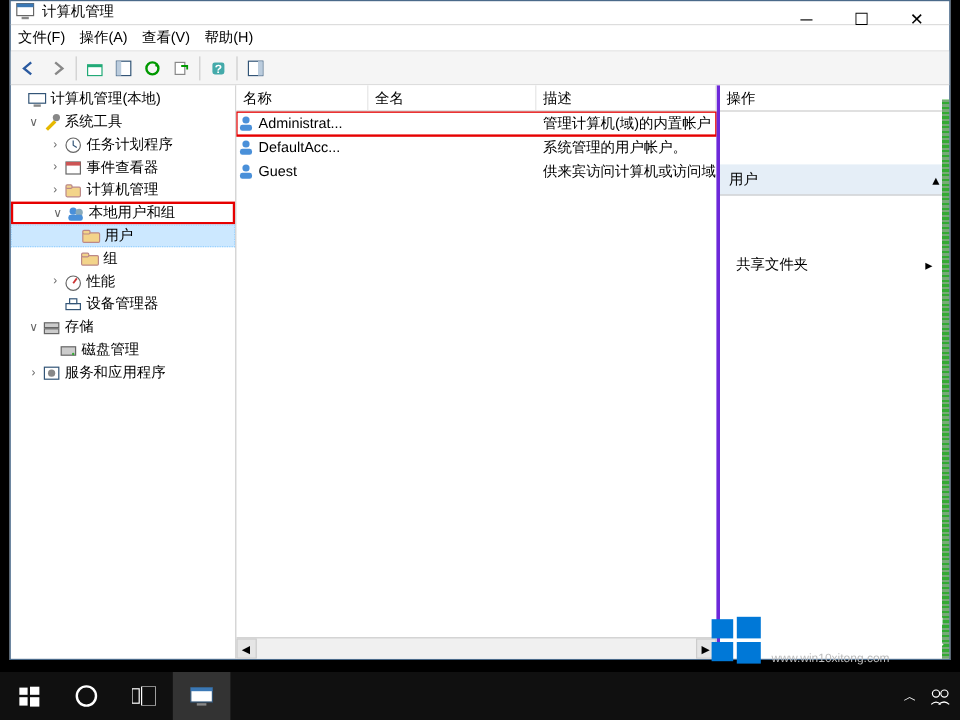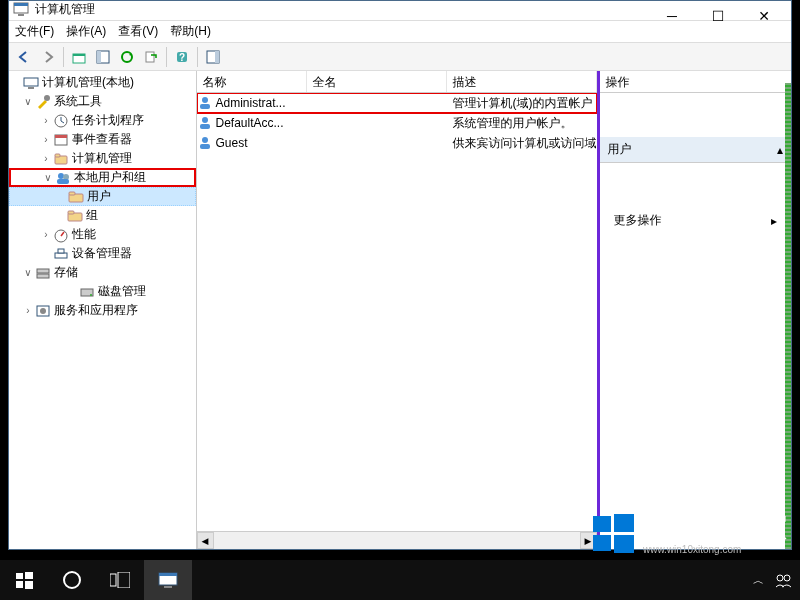--- a/index.html
+++ b/index.html
@@ -235,21 +235,21 @@
       <div class="tree-row" style="padding-left:12px">
         <span class="tw">∨</span>
         <span class="ic">
             <svg width="16" height="16">
               <rect x="2" y="4" width="12" height="4" fill="#ccc" stroke="#666"></rect>
               <rect x="2" y="9" width="12" height="4" fill="#ccc" stroke="#666"></rect>
             </svg>
           </span>
         <span>存储</span>
       </div>
-      <div class="tree-row" style="padding-left:70px">
+      <div class="tree-row" style="padding-left:40px">
         <span class="ic">
             <svg width="16" height="16">
               <rect x="2" y="5" width="12" height="7" fill="#ccc" stroke="#666"></rect>
               <circle cx="12" cy="11" r="1" fill="#3a3"></circle>
             </svg>
           </span>
         <span>磁盘管理</span>
       </div>
       <div class="tree-row" style="padding-left:12px">
         <span class="tw">›</span>
@@ -316,21 +316,21 @@
       </div>
     </div>
 
     <div class="actions">
       <div class="actions-hdr">操作</div>
       <div class="actions-section">
         <span>用户</span>
         <span>▴</span>
       </div>
       <div class="actions-item">
-        <span>更多操作</span>
+        <span>共享文件夹</span>
         <span>▸</span>
       </div>
     </div>
 
   </div>
   <div class="resize-bar"></div>
 </div>
 
 <div class="watermark">
   <span class="win">

